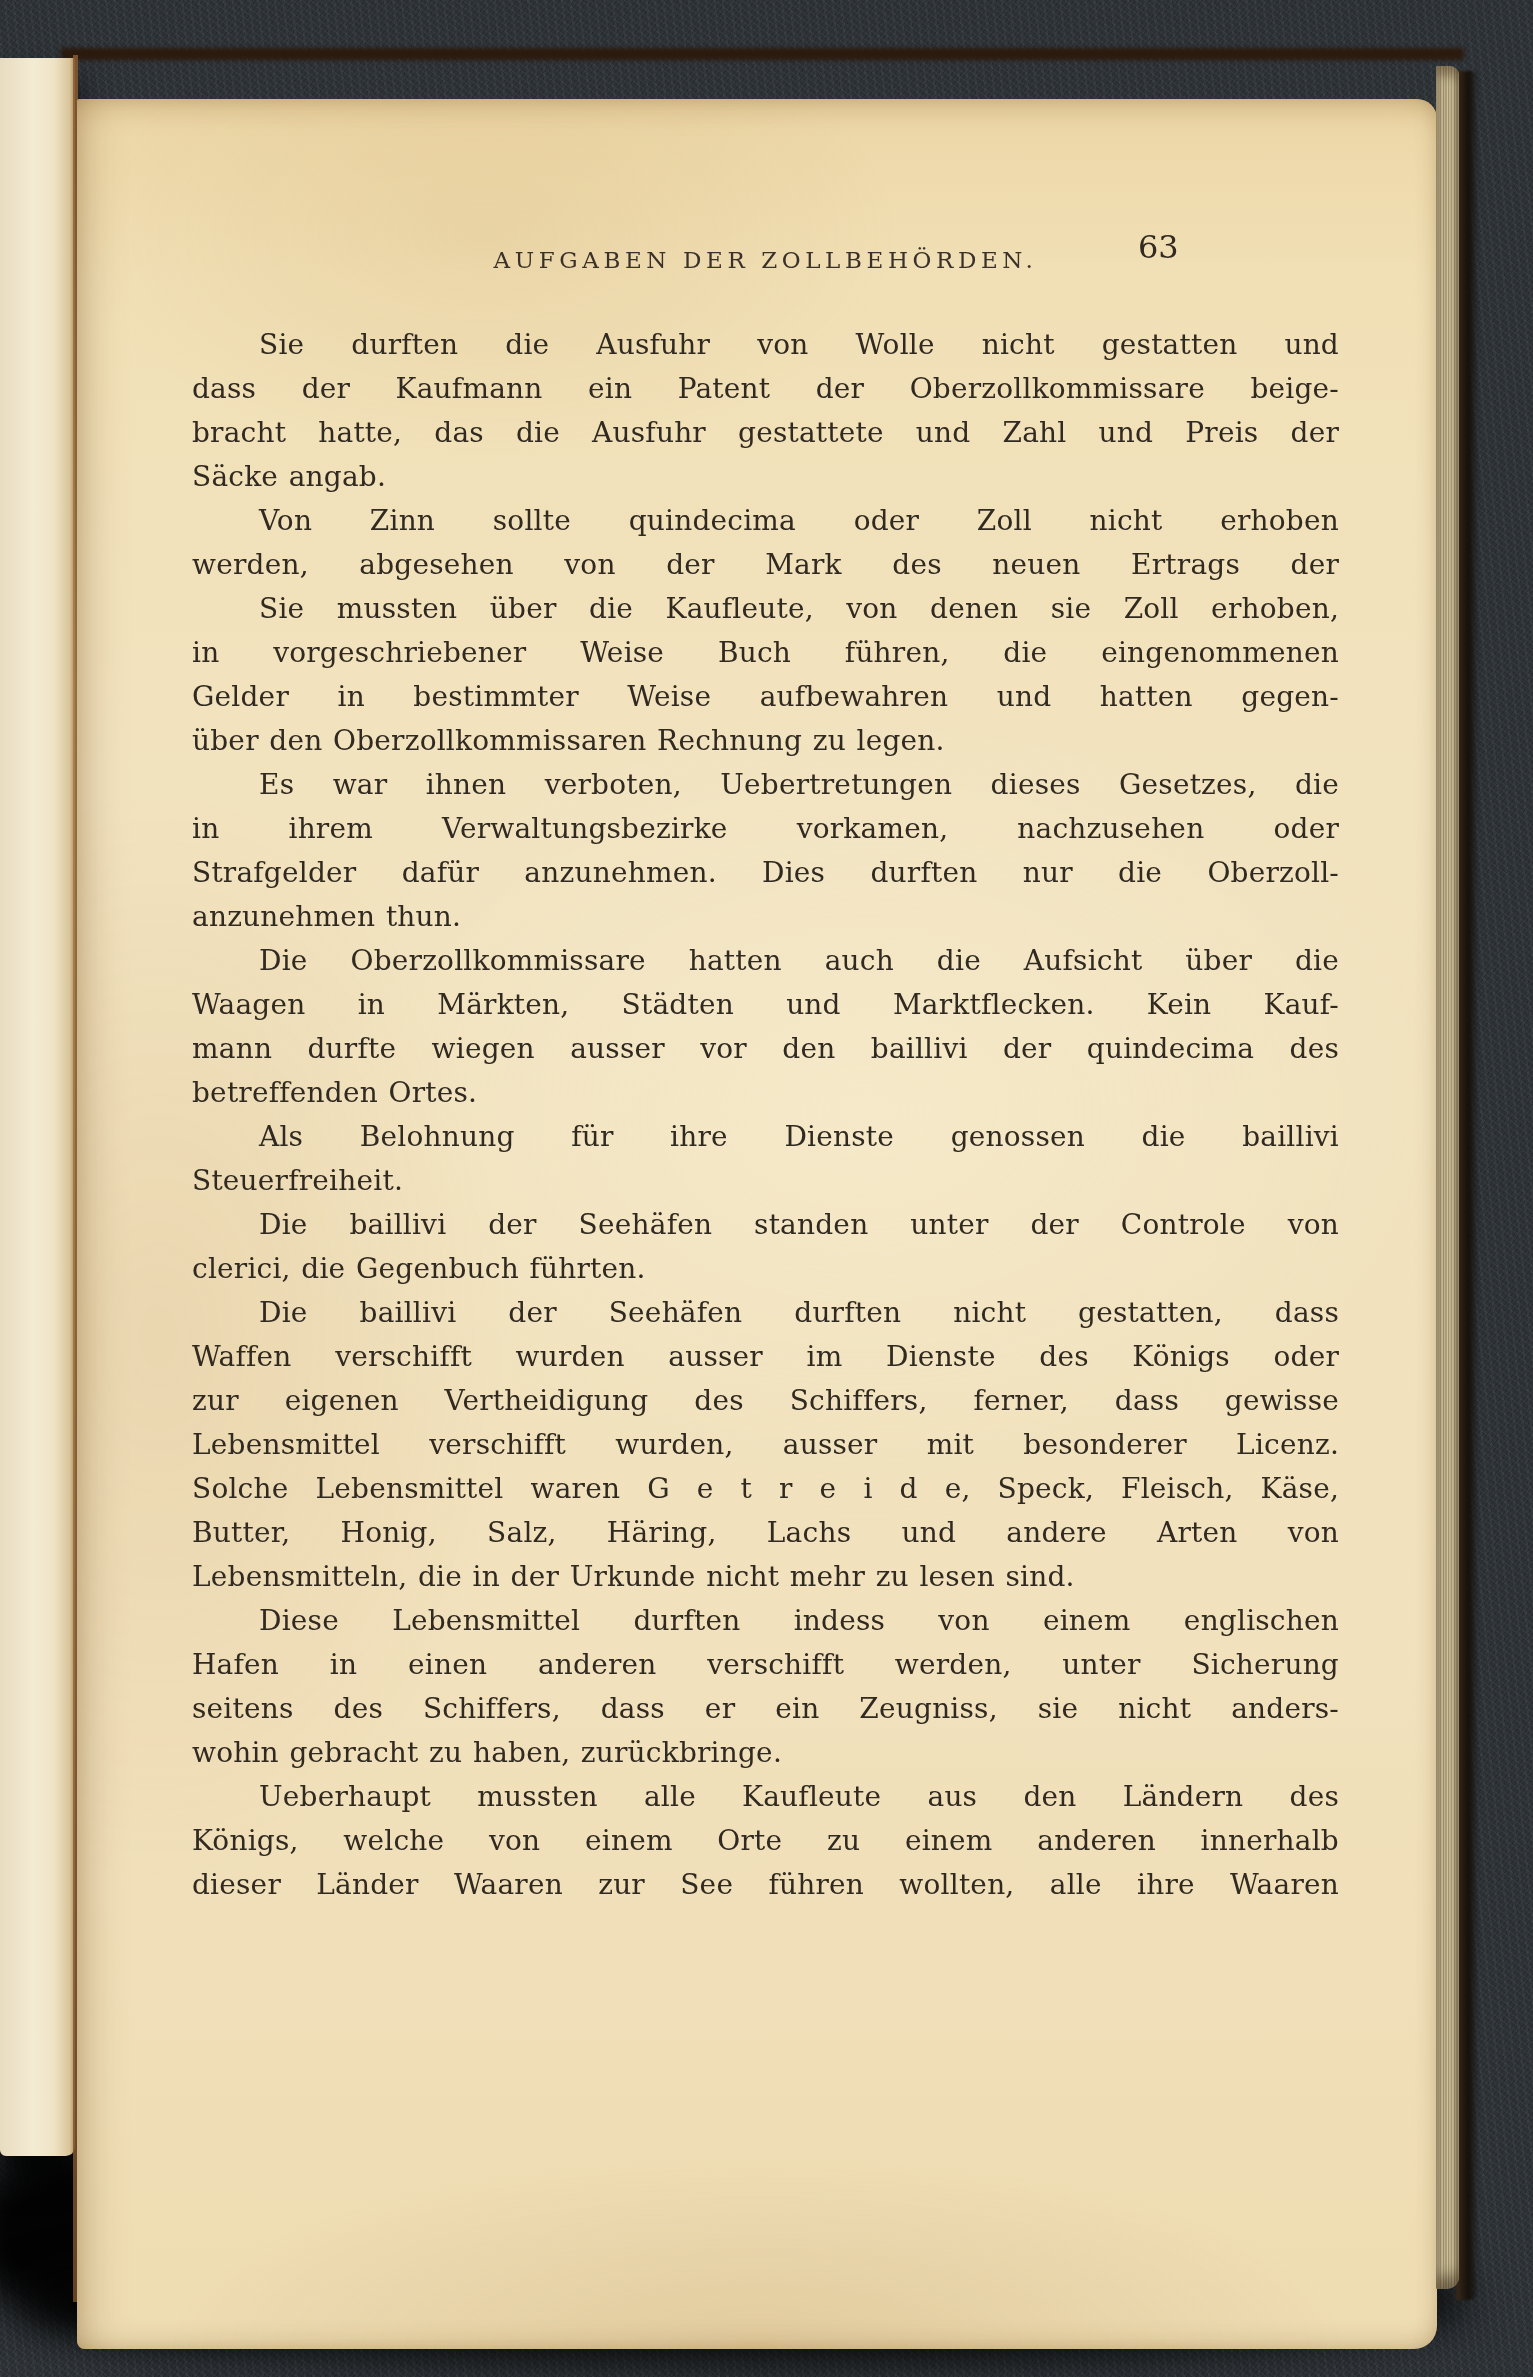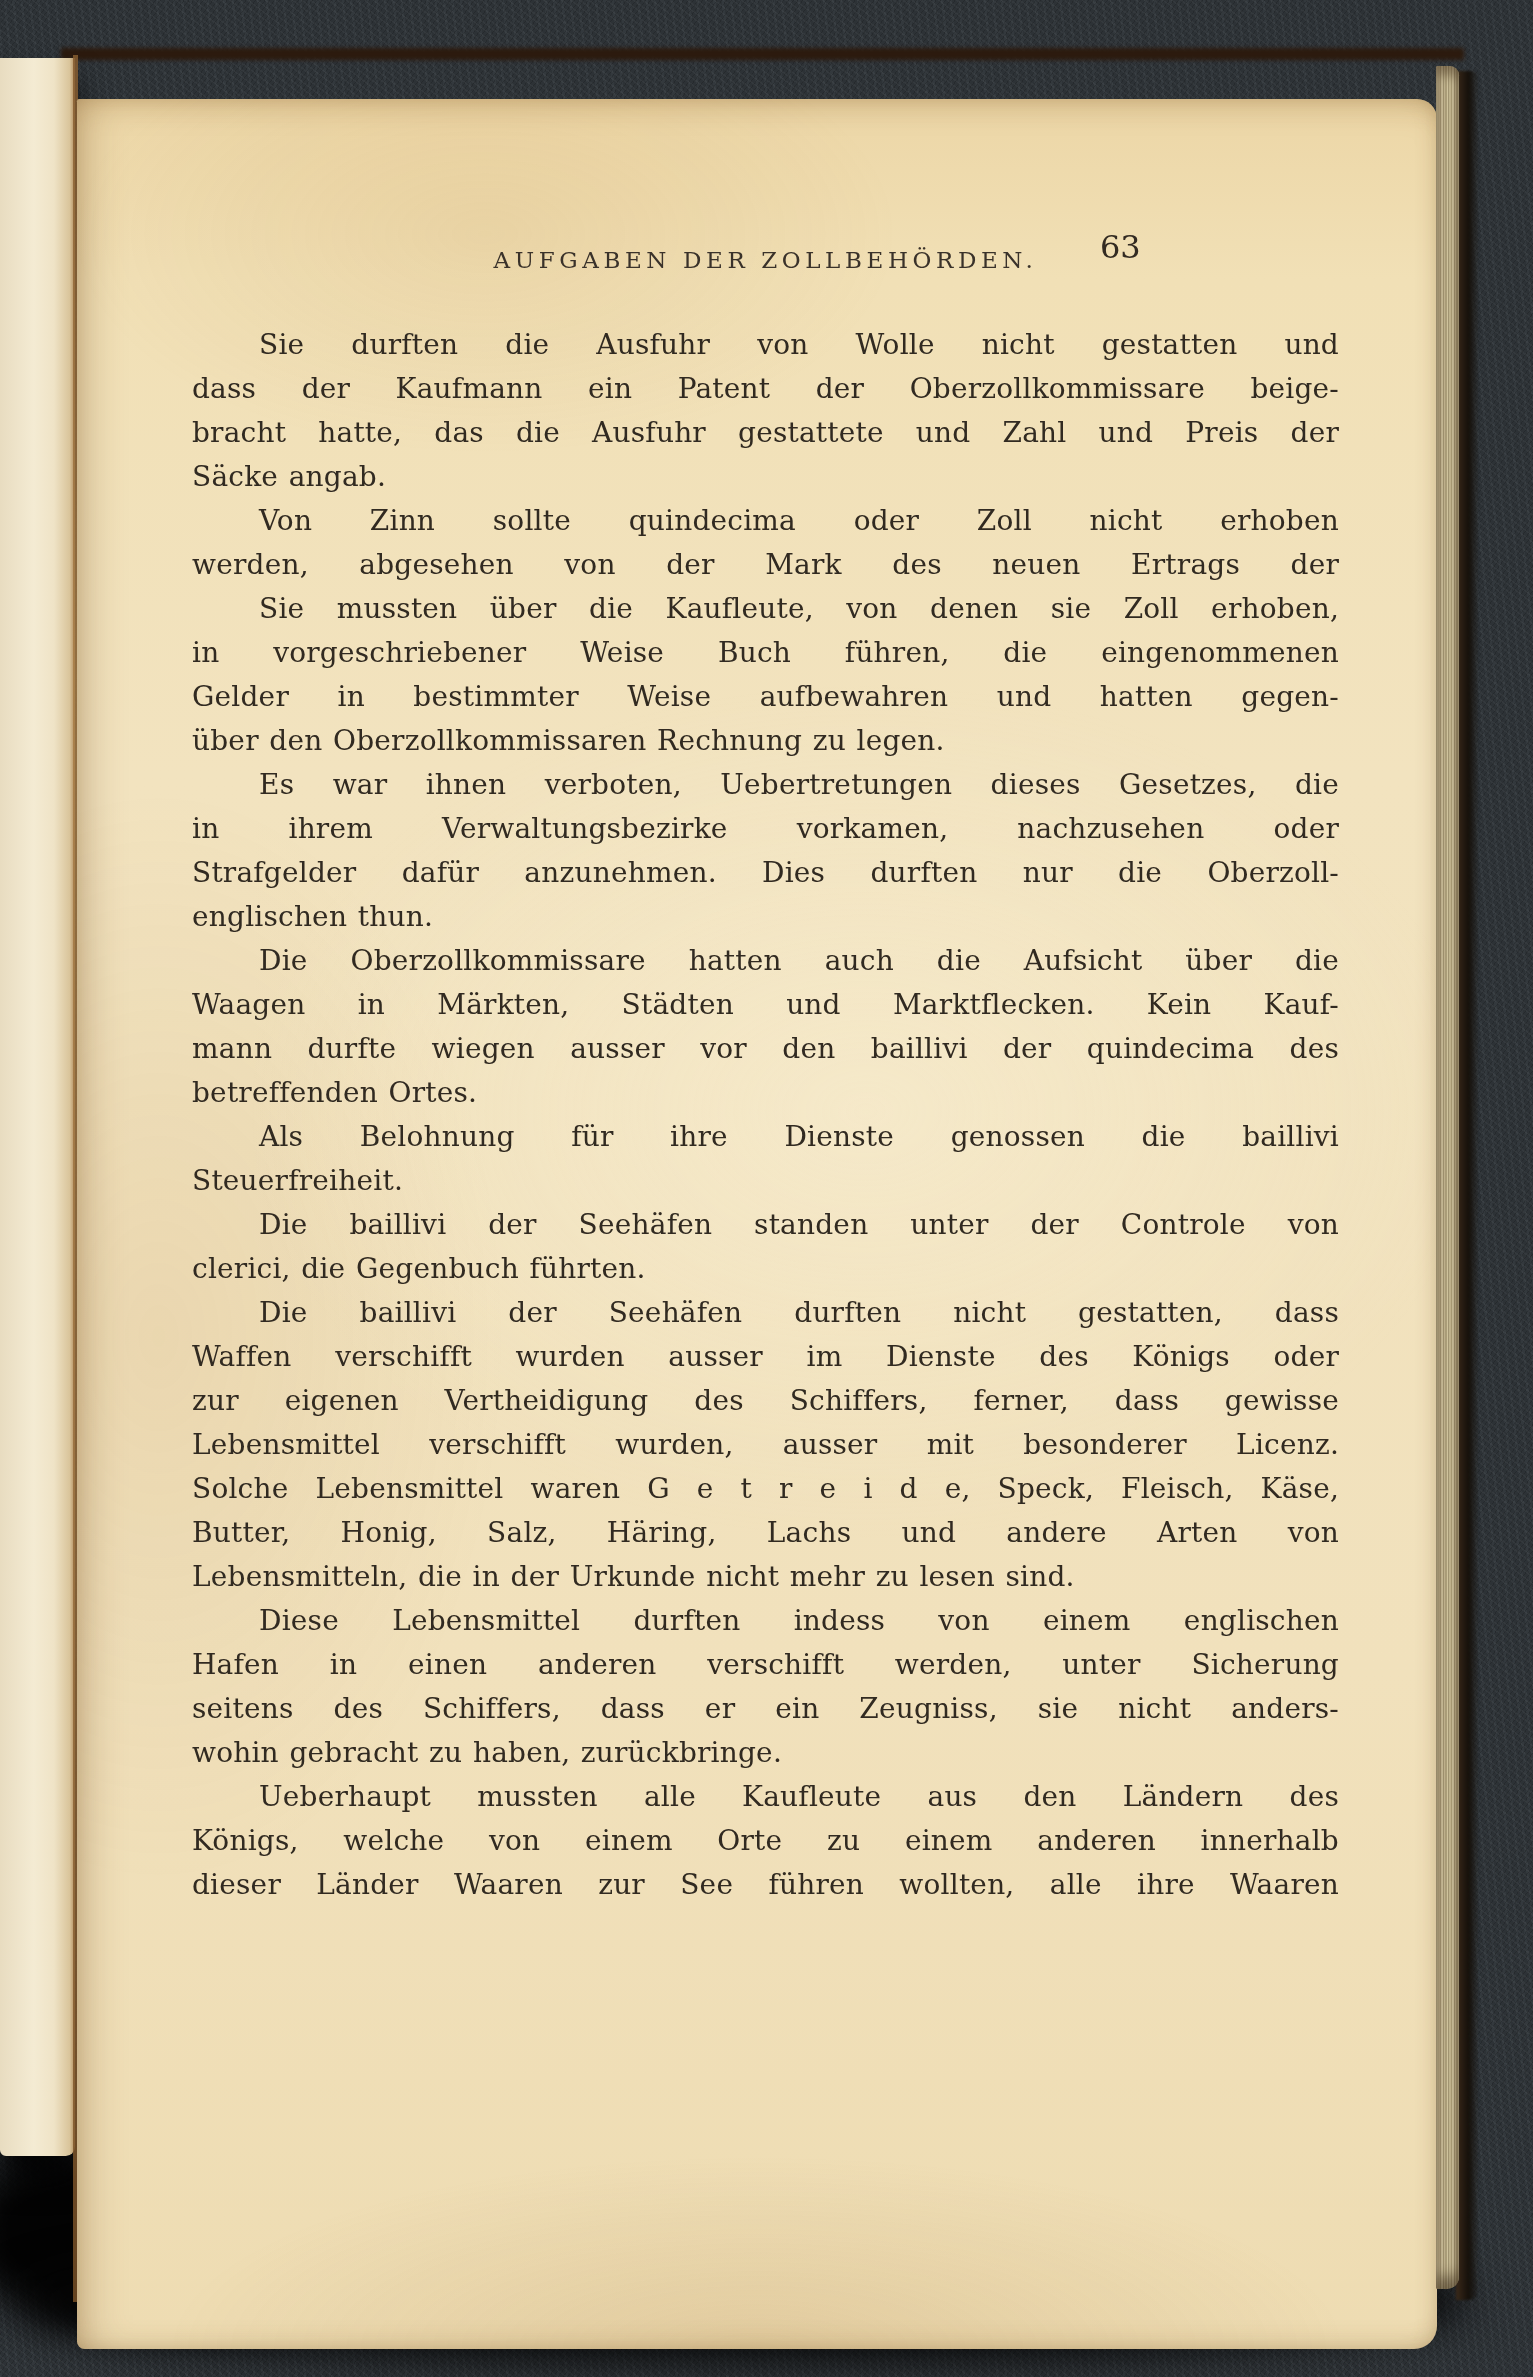--- a/index.html
+++ b/index.html
@@ -47,21 +47,21 @@
       radial-gradient(537px 844px at 6% 55%, rgba(172,122,56,0.10), rgba(0,0,0,0) 65%),
       radial-gradient(844px 276px at 50% 100%, rgba(160,115,55,0.16), rgba(0,0,0,0) 70%);}
   
   .fore-edge{position:absolute;left:1436px;top:66px;width:23px;height:2223px;
     background:repeating-linear-gradient(90deg,#d9cda6 0 1.5px,#a99c78 1.5px 2.3px,#ccbf98 2.3px 3.8px,#b3a57f 3.8px 5.4px);
     border-radius:1.5px 9.2px 12.3px 1.5px;
     box-shadow:inset 0 9.2px 10.7px rgba(60,40,20,.45), inset 0 -12.3px 14px rgba(40,25,12,.5);}
   
   .running-head{position:absolute;left:115px;top:147px;width:1147px;text-align:center;
     font-size:23px;line-height:28px;letter-spacing:4.6px;color:#3a322a;}
-  .page-number{position:absolute;left:1023px;top:129px;font-size:32px;color:#332b22;}
+  .page-number{position:absolute;left:1061px;top:129px;font-size:32px;color:#332b22;}
   .text-block{position:absolute;left:115px;top:224px;width:1147px;
     font-size:28px;line-height:44px;color:#312a21;letter-spacing:0.2px;word-spacing:1.5px;}
   .para{margin:0;}
   .line{text-align:justify;text-align-last:justify;}
   .line.first{text-indent:67px;}
   .line.end{text-align-last:left;}
 </style>
 </head>
 <body>
 
@@ -94,21 +94,21 @@
       <div class="para">
         <div class="line first">Sie mussten über die Kaufleute, von denen sie Zoll erhoben,</div>
         <div class="line">in vorgeschriebener Weise Buch führen, die eingenommenen</div>
         <div class="line">Gelder in bestimmter Weise aufbewahren und hatten gegen-</div>
         <div class="line end">über den Oberzollkommissaren Rechnung zu legen.</div>
       </div>
       <div class="para">
         <div class="line first">Es war ihnen verboten, Uebertretungen dieses Gesetzes, die</div>
         <div class="line">in ihrem Verwaltungsbezirke vorkamen, nachzusehen oder</div>
         <div class="line">Strafgelder dafür anzunehmen.  Dies durften nur die Oberzoll-</div>
-        <div class="line end">englischen thun.</div>
+        <div class="line end">anzunehmen thun.</div>
       </div>
       <div class="para">
         <div class="line first">Die Oberzollkommissare hatten auch die Aufsicht über die</div>
         <div class="line">Waagen in Märkten, Städten und Marktflecken.  Kein Kauf-</div>
         <div class="line">mann durfte wiegen ausser vor den baillivi der quindecima des</div>
         <div class="line end">betreffenden Ortes.</div>
       </div>
       <div class="para">
         <div class="line first">Als Belohnung für ihre Dienste genossen die baillivi</div>
         <div class="line end">Steuerfreiheit.</div>

